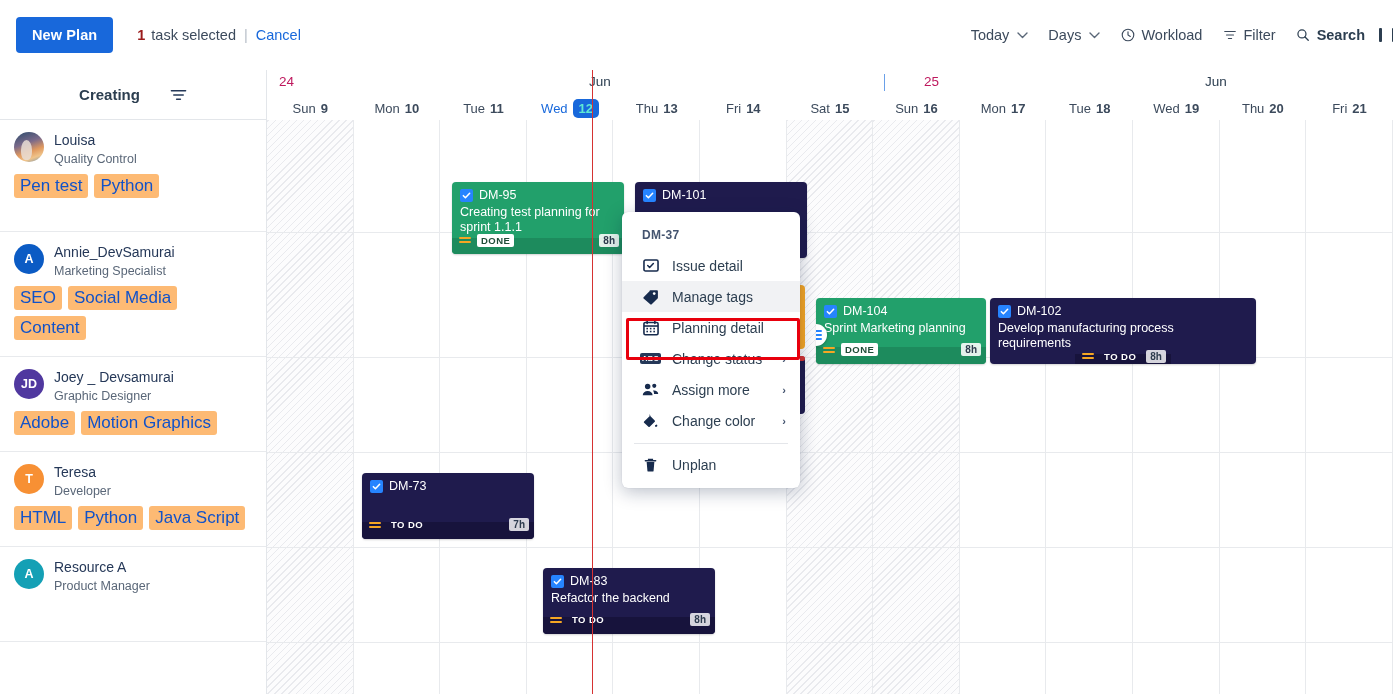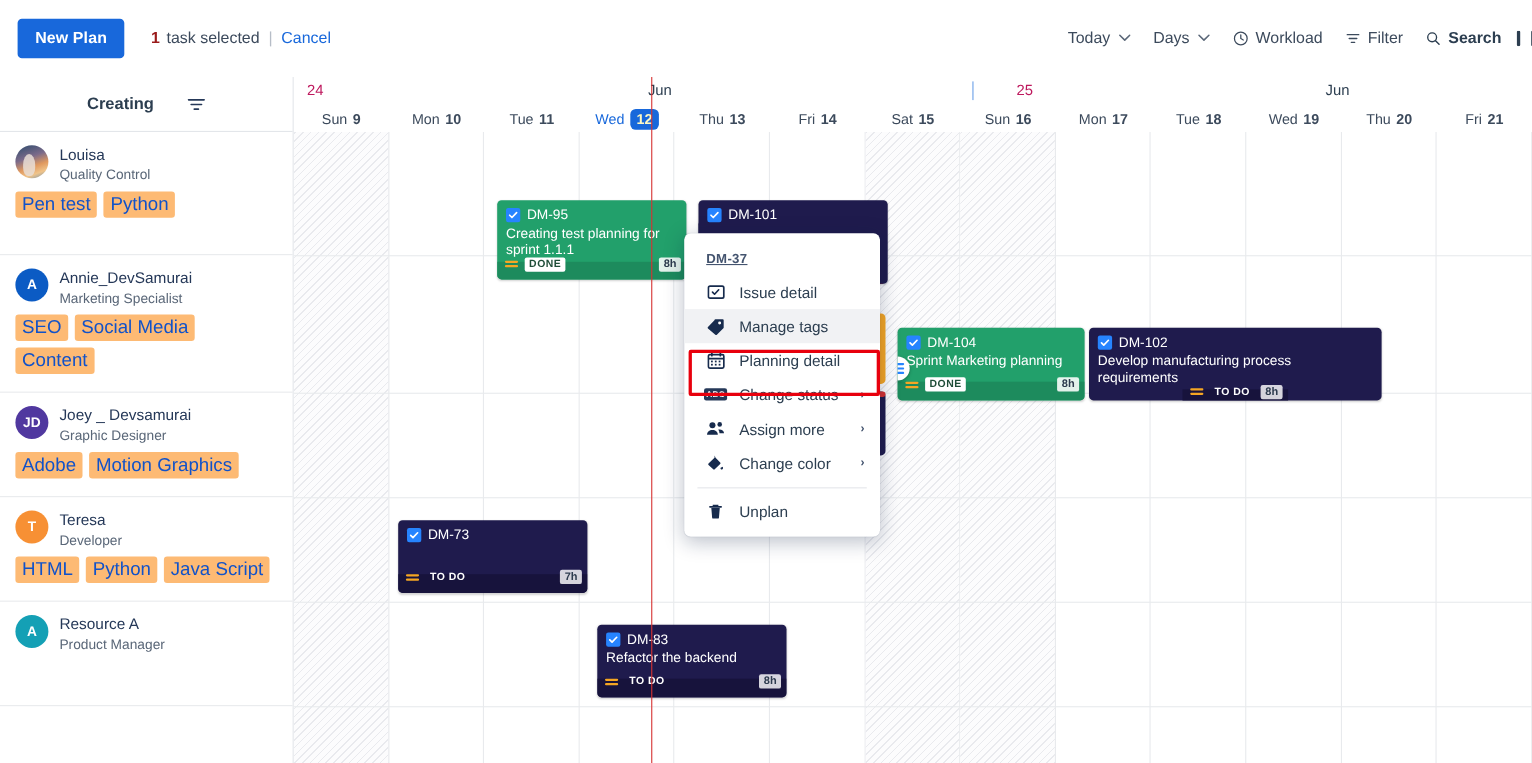--- a/index.html
+++ b/index.html
@@ -124,21 +124,21 @@
   .month-label {
     position:absolute; top:4px; font-size:13.5px; color:#2c3e50;
   }
   .day-cell {
     position:absolute; top:26px; height:24px;
     font-size:13px; color:#3c4a5c;
     display:flex; align-items:center; justify-content:center; gap:5px;
   }
   .day-cell.today { color:#1868db; }
   .day-num-badge {
-    background:#1868db; color:#fef9c3;
+    background:#1868db; color:#5eead4;
     border-radius:5px 5px 5px 5px;
     padding:2px 6px; font-weight:600; font-size:13px;
     position:relative; top:0px;
   }
 
   .grid-body { position:absolute; left:0; top:50px; width:1126px; height:574px; }
   .col {
     position:absolute; top:0; height:574px;
     border-right:1px solid #e8eaed;
   }
@@ -204,21 +204,21 @@
 
   
   .ctx {
     position:absolute; left:622px; top:142px; width:178px;
     background:#fff; border-radius:6px;
     box-shadow:0 4px 18px rgba(9,30,66,.28), 0 0 1px rgba(9,30,66,.2);
     z-index:20; padding:6px 0 8px 0;
   }
   .ctx-title {
     font-size:12px; font-weight:700; color:#44546f;
-    padding:10px 14px 8px 20px; letter-spacing:.3px;text-decoration:underline;
+    padding:10px 14px 8px 20px; letter-spacing:.3px;
   }
   .ctx-item {
     display:flex; align-items:center; gap:13px;
     padding:7px 14px 7px 20px;
     font-size:14px; color:#2c3e50; cursor:pointer;
     position:relative;
   }
   .ctx-item .mi {
     width:17px; height:17px; flex:none;
     display:flex; align-items:center; justify-content:center;

